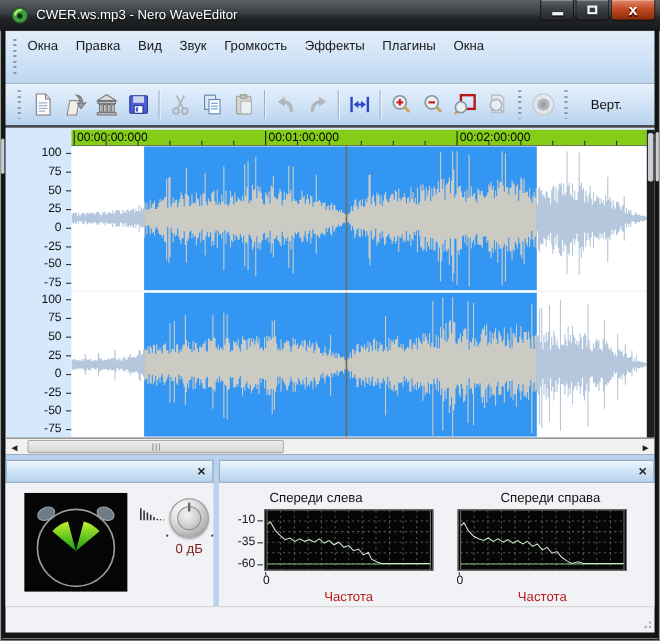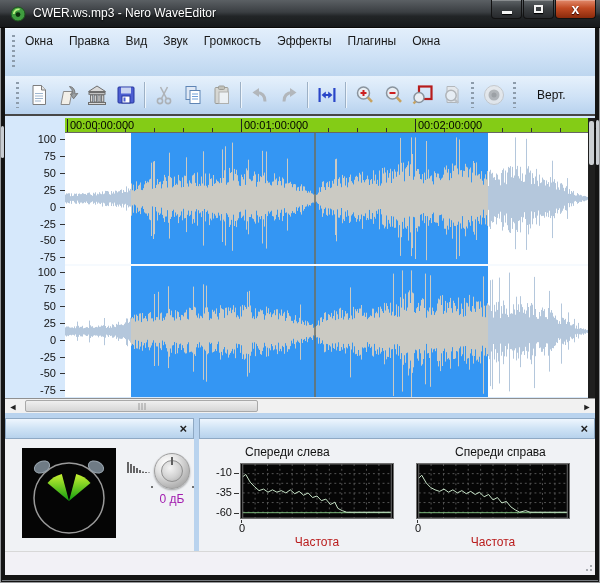--- a/index.html
+++ b/index.html
@@ -70,21 +70,21 @@
   
   .meter-svg{position:absolute;left:17px;top:9px;}
   .bars-svg{position:absolute;left:122px;top:22px;}
   .knob{position:absolute;left:149px;top:14px;width:36px;height:36px;border-radius:50%;border:1px solid #9e9e9e;
     background:radial-gradient(circle at 35% 28%,#ffffff,#e4e4e4 35%,#bcbcbc 65%,#8f8f8f);
     box-shadow:0 1px 2px rgba(0,0,0,.35);}
   .knob::before{content:"";position:absolute;inset:6px;border-radius:50%;border:1px solid #8f8f8f;
     background:radial-gradient(circle at 40% 35%,#f4f4f4,#d2d2d2 55%,#ababab);}
   .knob::after{content:"";position:absolute;left:50%;top:3px;width:2px;height:8px;background:#5f5f5f;transform:translateX(-50%);}
   .knob-dot{position:absolute;width:2px;height:2px;background:#444;border-radius:50%;top:47px;}
-  .knob-label{position:absolute;left:141px;top:53px;width:52px;text-align:center;font-size:12px;color:#a21caf;}
+  .knob-label{position:absolute;left:141px;top:53px;width:52px;text-align:center;font-size:12px;color:#7f1d1d;}
   
   .spec-title{position:absolute;top:6px;font-size:12px;color:#111;white-space:nowrap;}
   #spec-title-l{left:46px;} #spec-title-r{left:228px;margin-left:28px;}
   .spec-box{position:absolute;top:24px;width:154px;height:56px;background:#060606;border:1px solid #6f6f6f;}
   #spec1{left:41px;} #spec2{left:217px;}
   .spec-ylab{position:absolute;width:26px;text-align:right;font-size:11px;color:#111;left:7px;}
   .spec-ytick{position:absolute;left:35px;width:5px;height:1px;background:#333;}
   .spec-x0{position:absolute;top:83px;font-size:11px;color:#111;}
   .spec-xtick{position:absolute;top:81px;width:1px;height:3px;background:#333;}
   .freq-label{position:absolute;top:96px;width:154px;text-align:center;font-size:12px;color:#b91c1c;}

